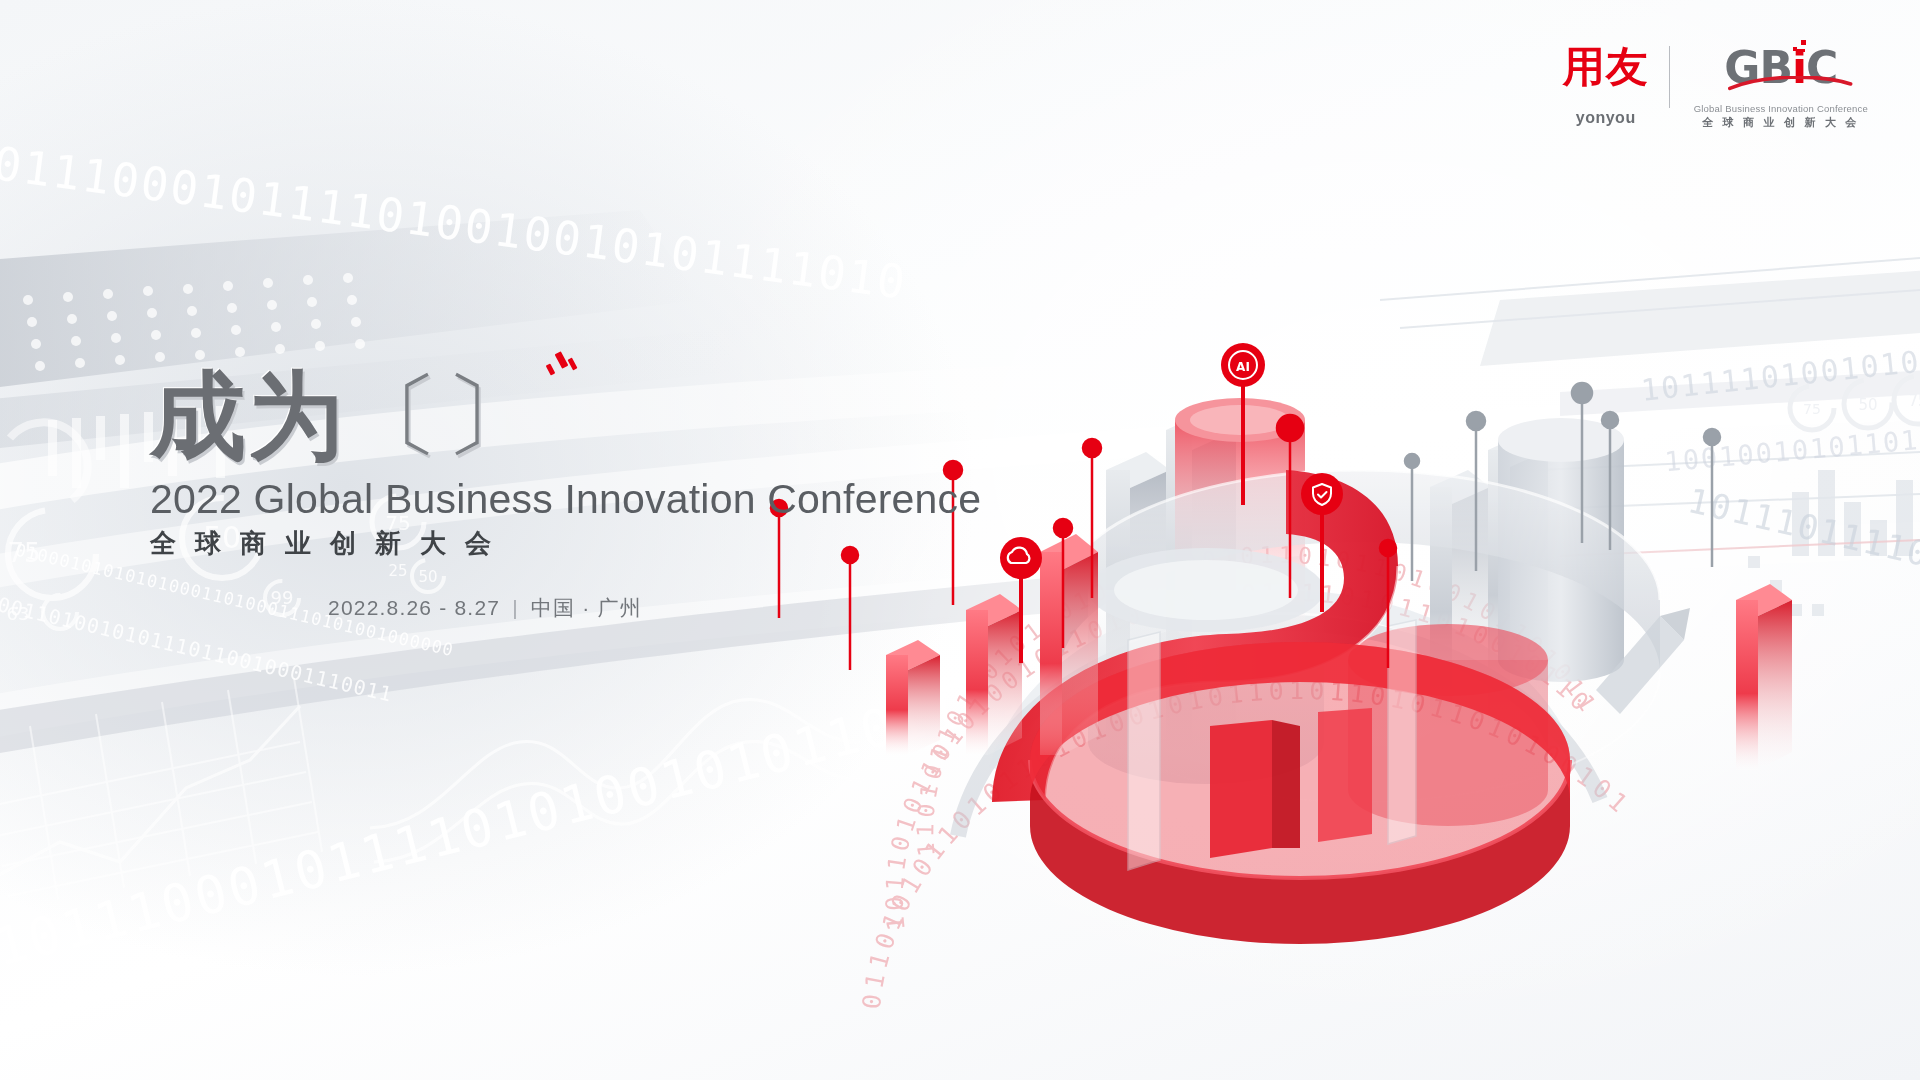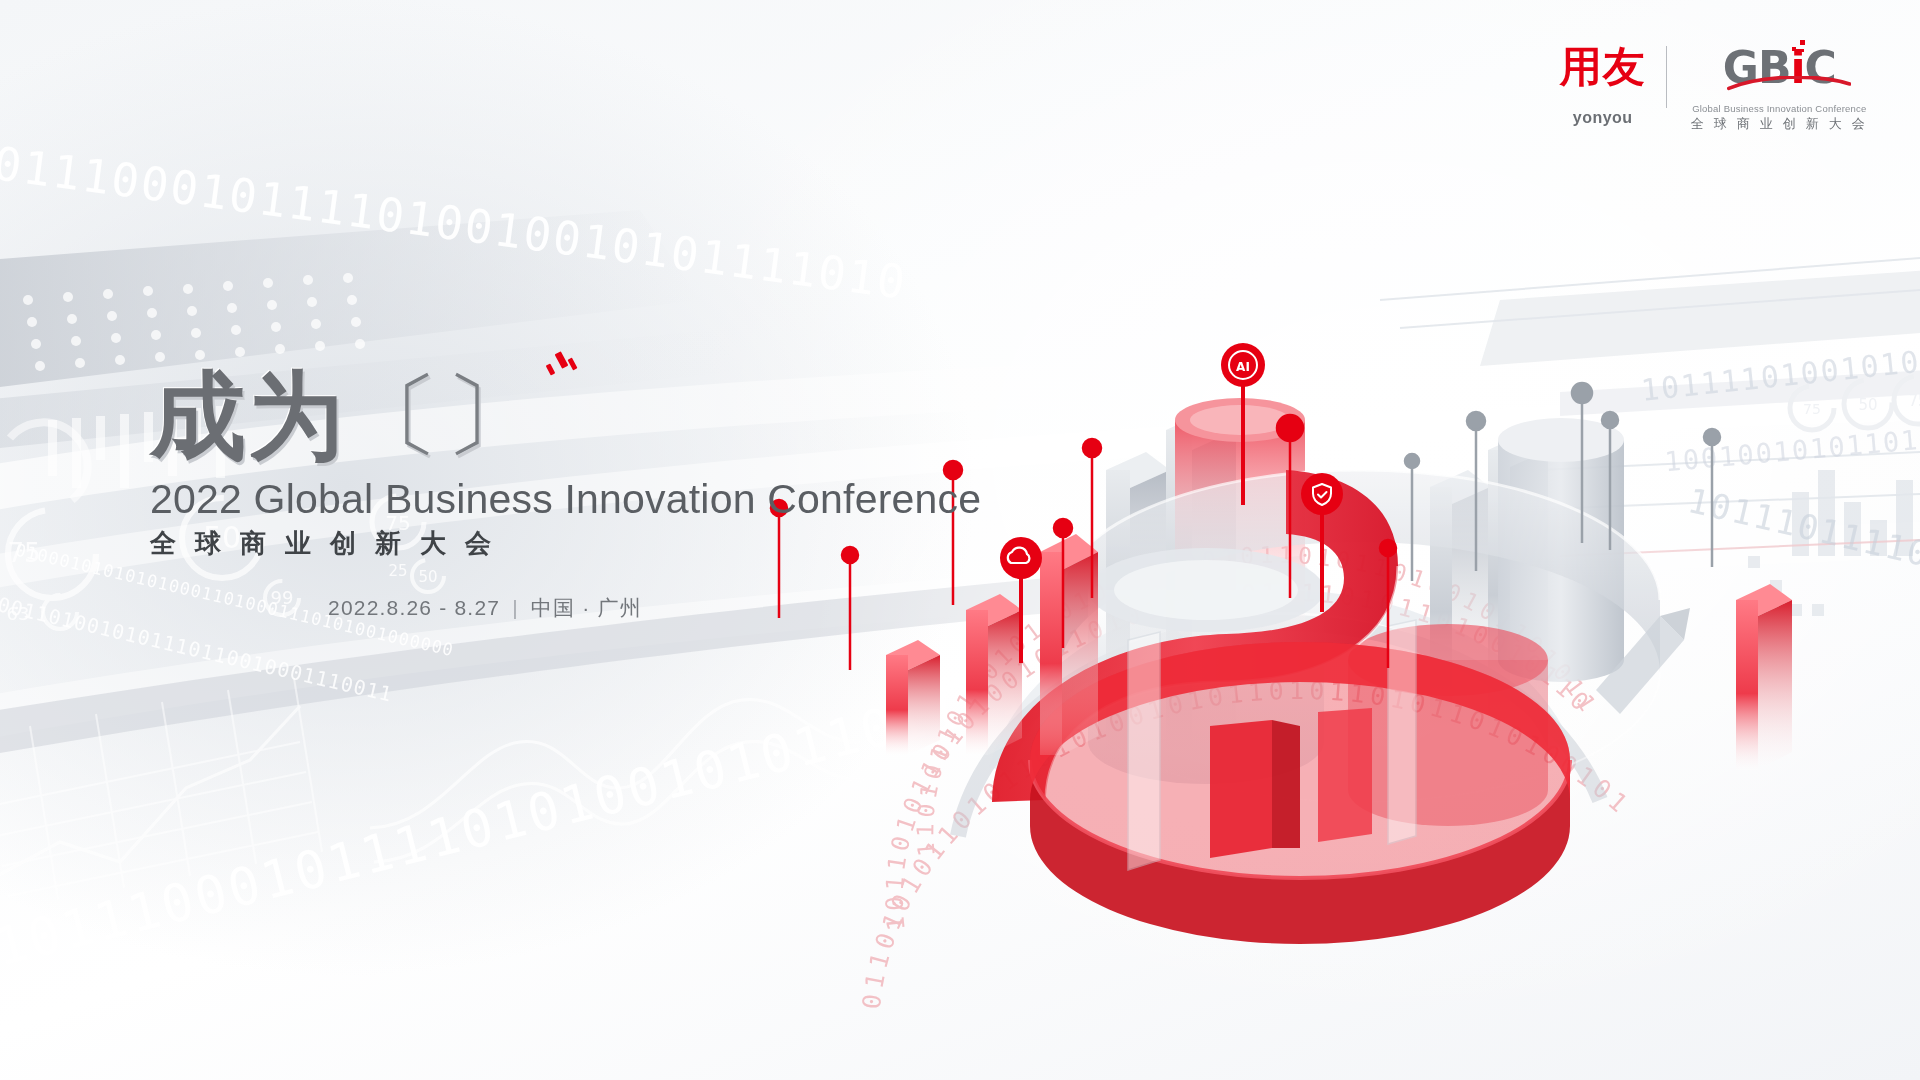--- a/index.html
+++ b/index.html
@@ -25,21 +25,21 @@
   .logo-div{width:1px;height:62px;background:#b9bcc1;margin:0 4px 4px 0;}
   #logo-gbic{display:flex;flex-direction:column;align-items:center;position:relative;}
   .gbic-row{position:relative;display:flex;align-items:baseline;line-height:1;}
   .gbic-main{font-size:44px;font-weight:700;color:#6d7176;letter-spacing:-1px;
              font-family:"DejaVu Sans","Liberation Sans",sans-serif;}
   .gbic-i{color:#e60012;}
   .gbic-swoosh{position:absolute;left:4px;right:2px;bottom:-2px;height:16px;overflow:hidden;}
   .gbic-dots{position:absolute;top:-6px;right:26px;width:22px;height:18px;}
   .gd{position:absolute;background:#e60012;}
   .gbic-en{font-size:9.5px;color:#8a8e93;letter-spacing:.2px;margin-top:14px;line-height:1;white-space:nowrap;}
-  .gbic-cn{font-size:13px;color:#6d7176;letter-spacing:3.2px;margin-top:3px;line-height:1;font-weight:400;white-space:nowrap;}
+  .gbic-cn{font-size:11px;color:#6d7176;letter-spacing:3.2px;margin-top:3px;line-height:1;font-weight:700;white-space:nowrap;}
 
   
   #headline{position:absolute;left:150px;top:368px;width:790px;}
   .h1{font-size:96px;line-height:1;font-weight:700;display:flex;align-items:center;
       font-family:"DejaVu Sans","Liberation Sans",sans-serif;white-space:nowrap;}
   .h1 .gray{color:#6b6e73;text-shadow:2px 3px 0 #c9ccd1, -1px -1px 0 #fff;letter-spacing:2px;}
   .h1 .red{color:#e60012;text-shadow:2px 3px 0 #f3a0a6, -1.5px -1.5px 0 #fff, 1.5px -1.5px 0 #fff, -1.5px 1.5px 0 #fff;letter-spacing:2px;}
   .brk{color:#7a7e83;font-weight:400;text-shadow:2px 3px 0 #c9ccd1;margin:0 2px;font-size:92px;}
   .spark{position:absolute;left:540px;top:352px;width:40px;height:40px;}
   .spark i{position:absolute;display:block;background:#e60012;transform:rotate(-28deg);border-radius:1px;}

